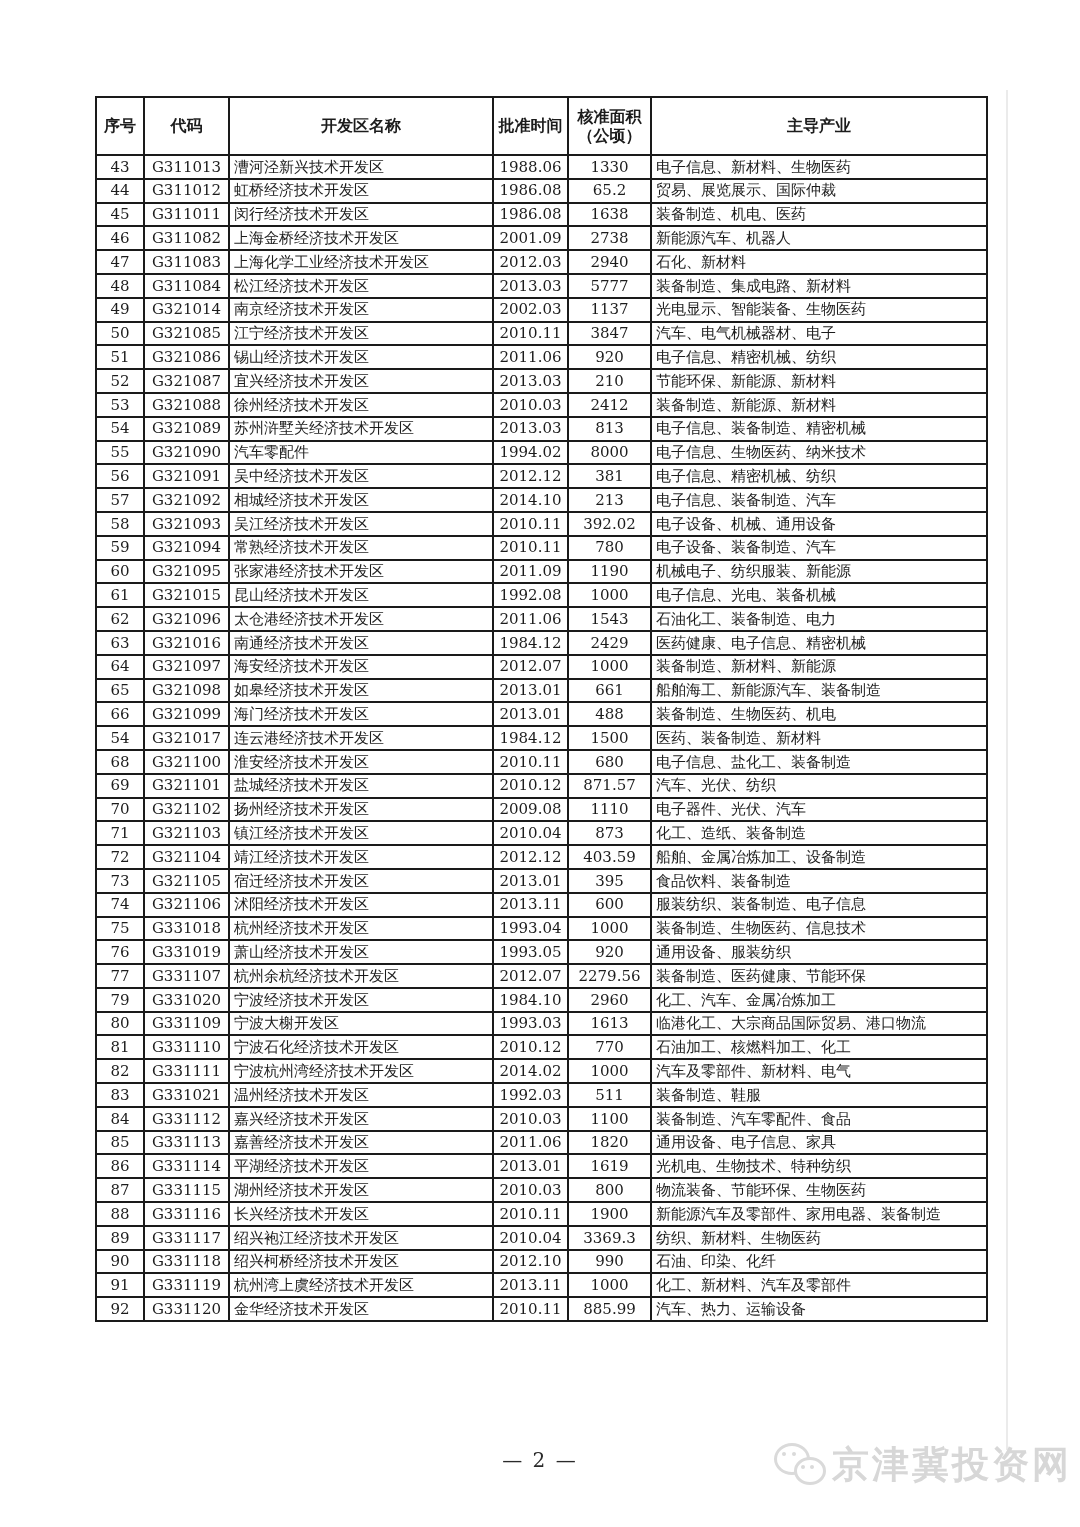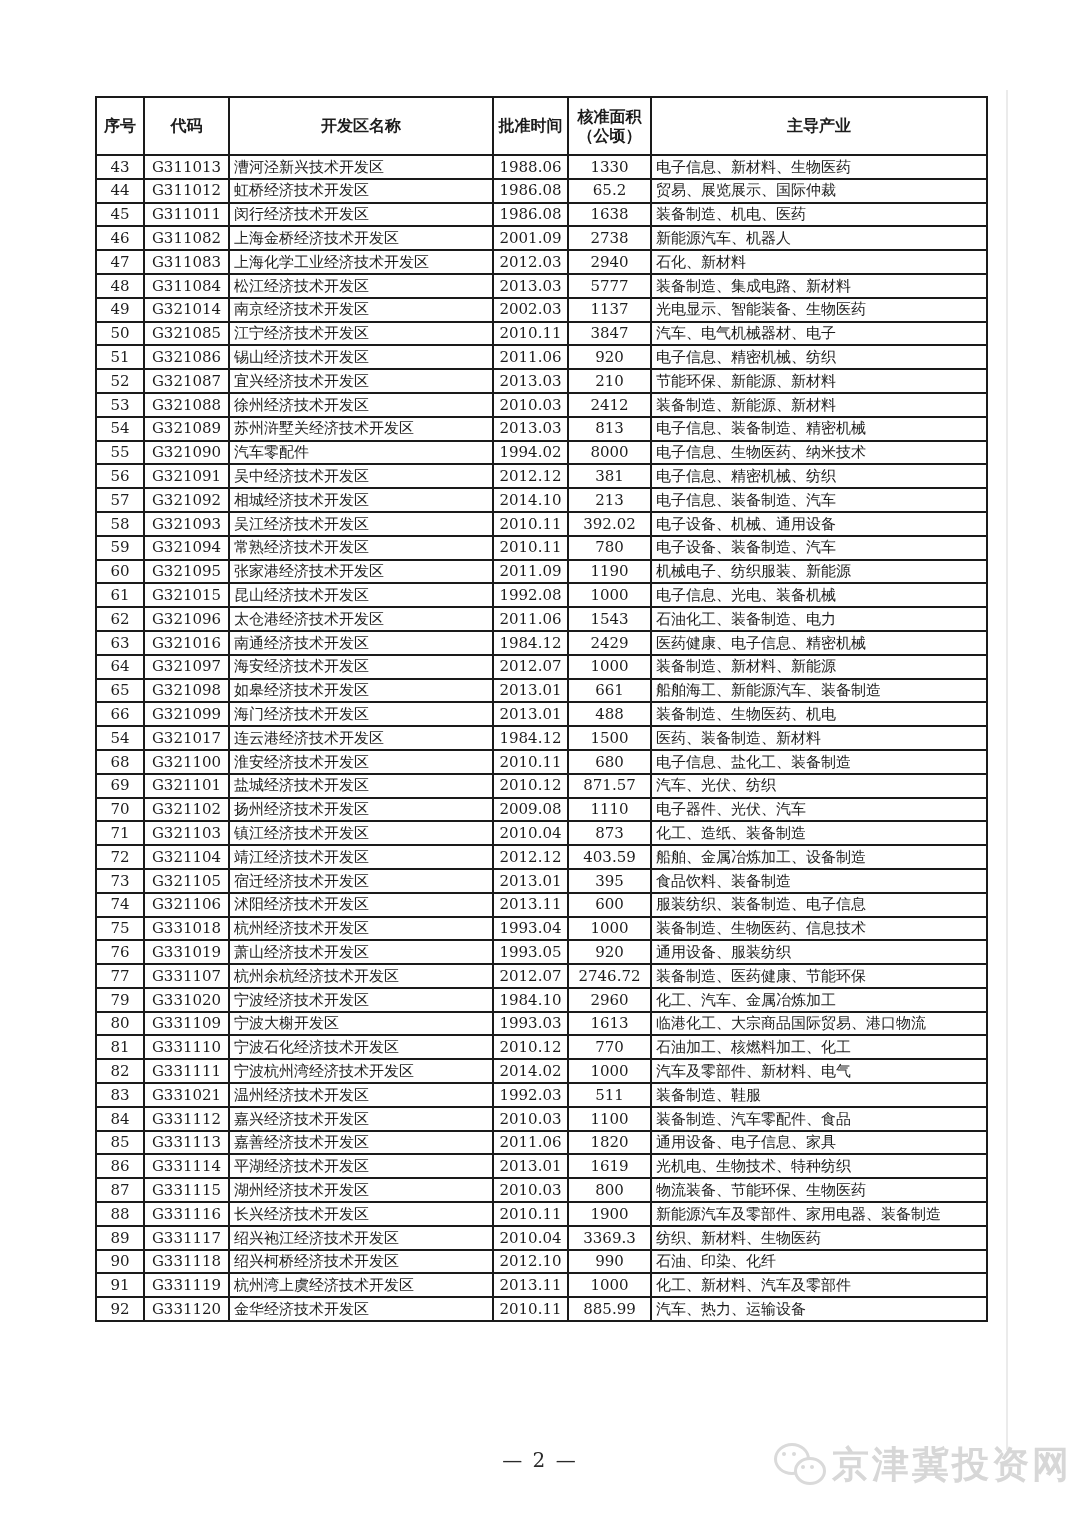--- a/index.html
+++ b/index.html
@@ -379,21 +379,21 @@
           <td class="c2">萧山经济技术开发区</td>
           <td class="c3">1993.05</td>
           <td class="c4">920</td>
           <td class="c5">通用设备、服装纺织</td>
         </tr>
         <tr>
           <td class="c0">77</td>
           <td class="c1">G331107</td>
           <td class="c2">杭州余杭经济技术开发区</td>
           <td class="c3">2012.07</td>
-          <td class="c4">2746.72</td>
+          <td class="c4">2279.56</td>
           <td class="c5">装备制造、医药健康、节能环保</td>
         </tr>
         <tr>
           <td class="c0">79</td>
           <td class="c1">G331020</td>
           <td class="c2">宁波经济技术开发区</td>
           <td class="c3">1984.10</td>
           <td class="c4">2960</td>
           <td class="c5">化工、汽车、金属冶炼加工</td>
         </tr>

